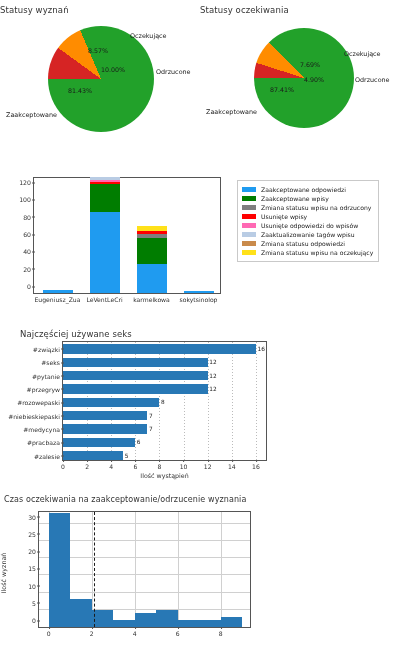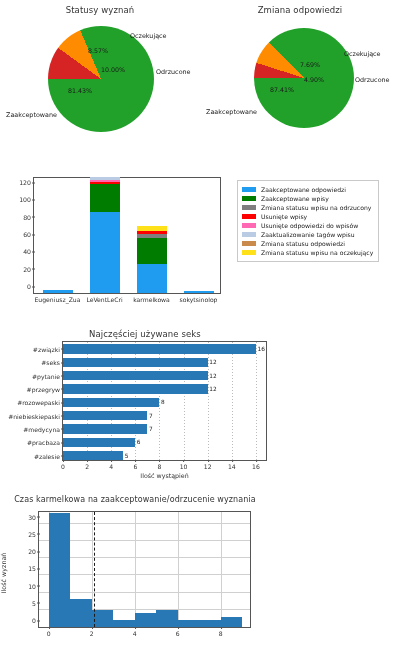--- a/index.html
+++ b/index.html
@@ -8,21 +8,21 @@
     width: 400px; height: 665px;
     background: #ffffff;
     font-family: "DejaVu Sans", sans-serif;
     color: #262626;
     overflow: hidden;
   }
   .page { position: relative; width: 400px; height: 665px; background:#fff; }
 
   
   .chart-title {
-    text-align: center;
+    text-align: left;
     font-size: 8.5px;
     color: #333;
     letter-spacing: .1px;
     white-space: nowrap;
   }
 
   
   .pie-row { position: absolute; top: 0; left: 0; width: 400px; height: 160px; }
   .pie-panel { position: absolute; top: 0; width: 200px; height: 160px; }
   .pie-panel.left { left: 0; }
@@ -174,21 +174,21 @@
         <span class="pct" style="left:40px;top:21px;">8.57%</span>
         <span class="pct" style="left:53px;top:40px;">10.00%</span>
         <span class="pct" style="left:20px;top:61px;">81.43%</span>
         <span class="pie-lab" style="left:82px;top:6px;">Oczekujące</span>
         <span class="pie-lab" style="left:108px;top:42px;">Odrzucone</span>
         <span class="pie-lab" style="left:-42px;top:85px;">Zaakceptowane</span>
       </div>
     </div>
 
     <div class="pie-panel right">
-      <div class="chart-title">Zmiana odpowiedzi</div>
+      <div class="chart-title">Statusy oczekiwania</div>
       <div class="pie-wrap pie-right">
         <div class="pie-circle" id="pieRight" style="width: 100px; height: 100px; background: conic-gradient(from 90deg, rgb(34, 161, 42) 0%, rgb(34, 161, 42) 87.41%, rgb(255, 140, 0) 87.41%, rgb(255, 140, 0) 95.1%, rgb(214, 36, 36) 95.1%, rgb(214, 36, 36) 100%); transform: scaleX(-1);"></div>
         <span class="pct" style="left:46px;top:33px;">7.69%</span>
         <span class="pct" style="left:50px;top:48px;">4.90%</span>
         <span class="pct" style="left:16px;top:58px;">87.41%</span>
         <span class="pie-lab" style="left:90px;top:22px;">Oczekujące</span>
         <span class="pie-lab" style="left:101px;top:48px;">Odrzucone</span>
         <span class="pie-lab" style="left:-48px;top:80px;">Zaakceptowane</span>
       </div>
     </div>
@@ -326,21 +326,21 @@
           <div class="hbar" style="background: rgb(40, 120, 181); width: 60.2941px; top: 108.833px; height: 9.6px;">
             <span class="tags-ylab" style="left: auto;">#zalesie</span>
             <span class="hbar-val">5</span>
           </div>
         </div>
     </div>
     <div class="tags-xaxis-label">Ilość wystąpień</div>
   </div>
 
   <div class="hist-panel">
-    <div class="chart-title">Czas karmelkowa na zaakceptowanie/odrzucenie wyznania</div>
+    <div class="chart-title">Czas oczekiwania na zaakceptowanie/odrzucenie wyznania</div>
     <div class="hist-axes">
       <div id="histGrid">
           <div class="hgridline" style="bottom: 17.2059px;"></div>
           <div class="hgridline" style="bottom: 34.4118px;"></div>
           <div class="hgridline" style="bottom: 51.6176px;"></div>
           <div class="hgridline" style="bottom: 68.8235px;"></div>
           <div class="hgridline" style="bottom: 86.0294px;"></div>
           <div class="hgridline" style="bottom: 103.235px;"></div>
           <div class="hvgridline" style="left: 9.68182px;"></div>
           <div class="hvgridline" style="left: 52.7121px;"></div>

